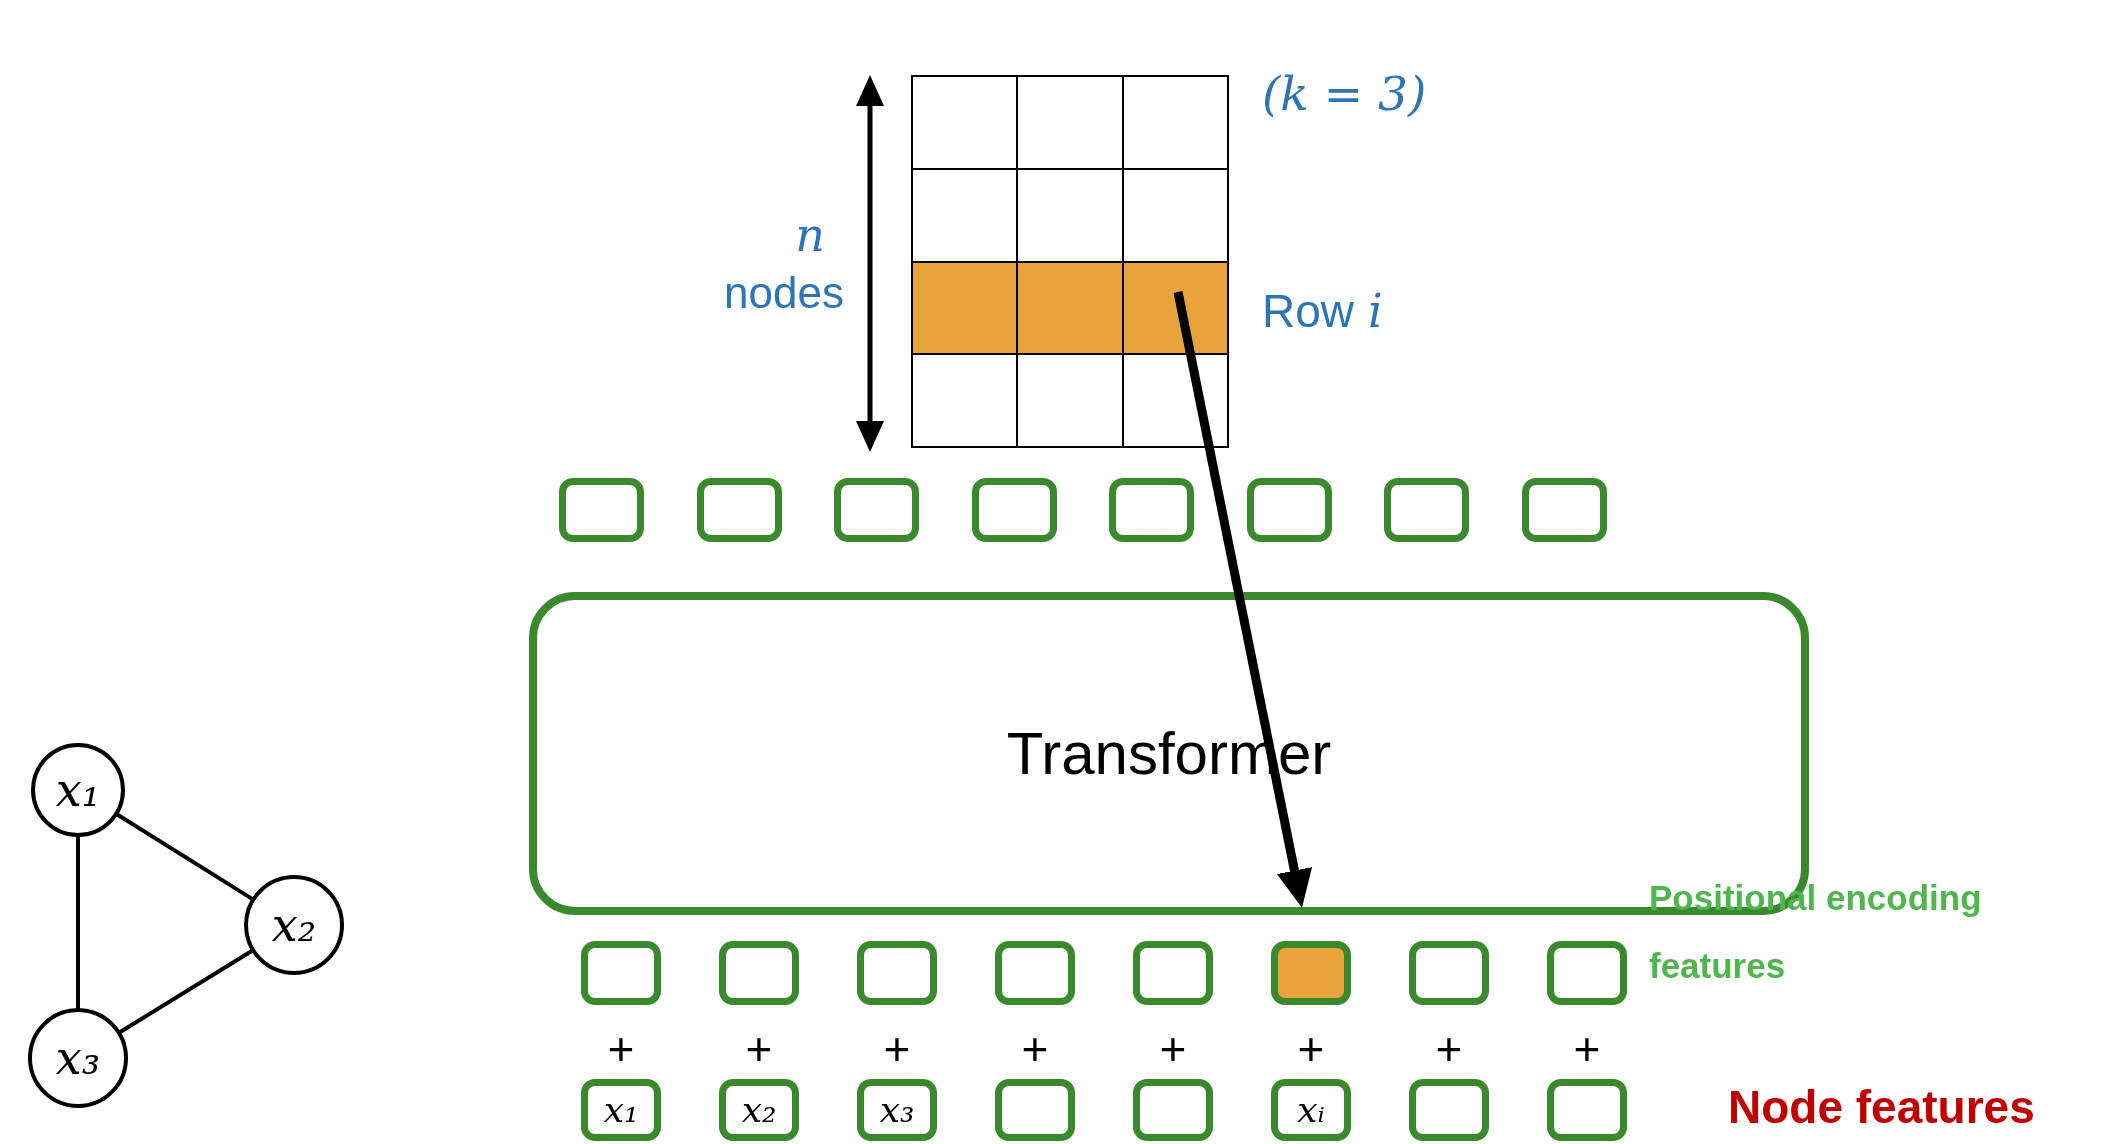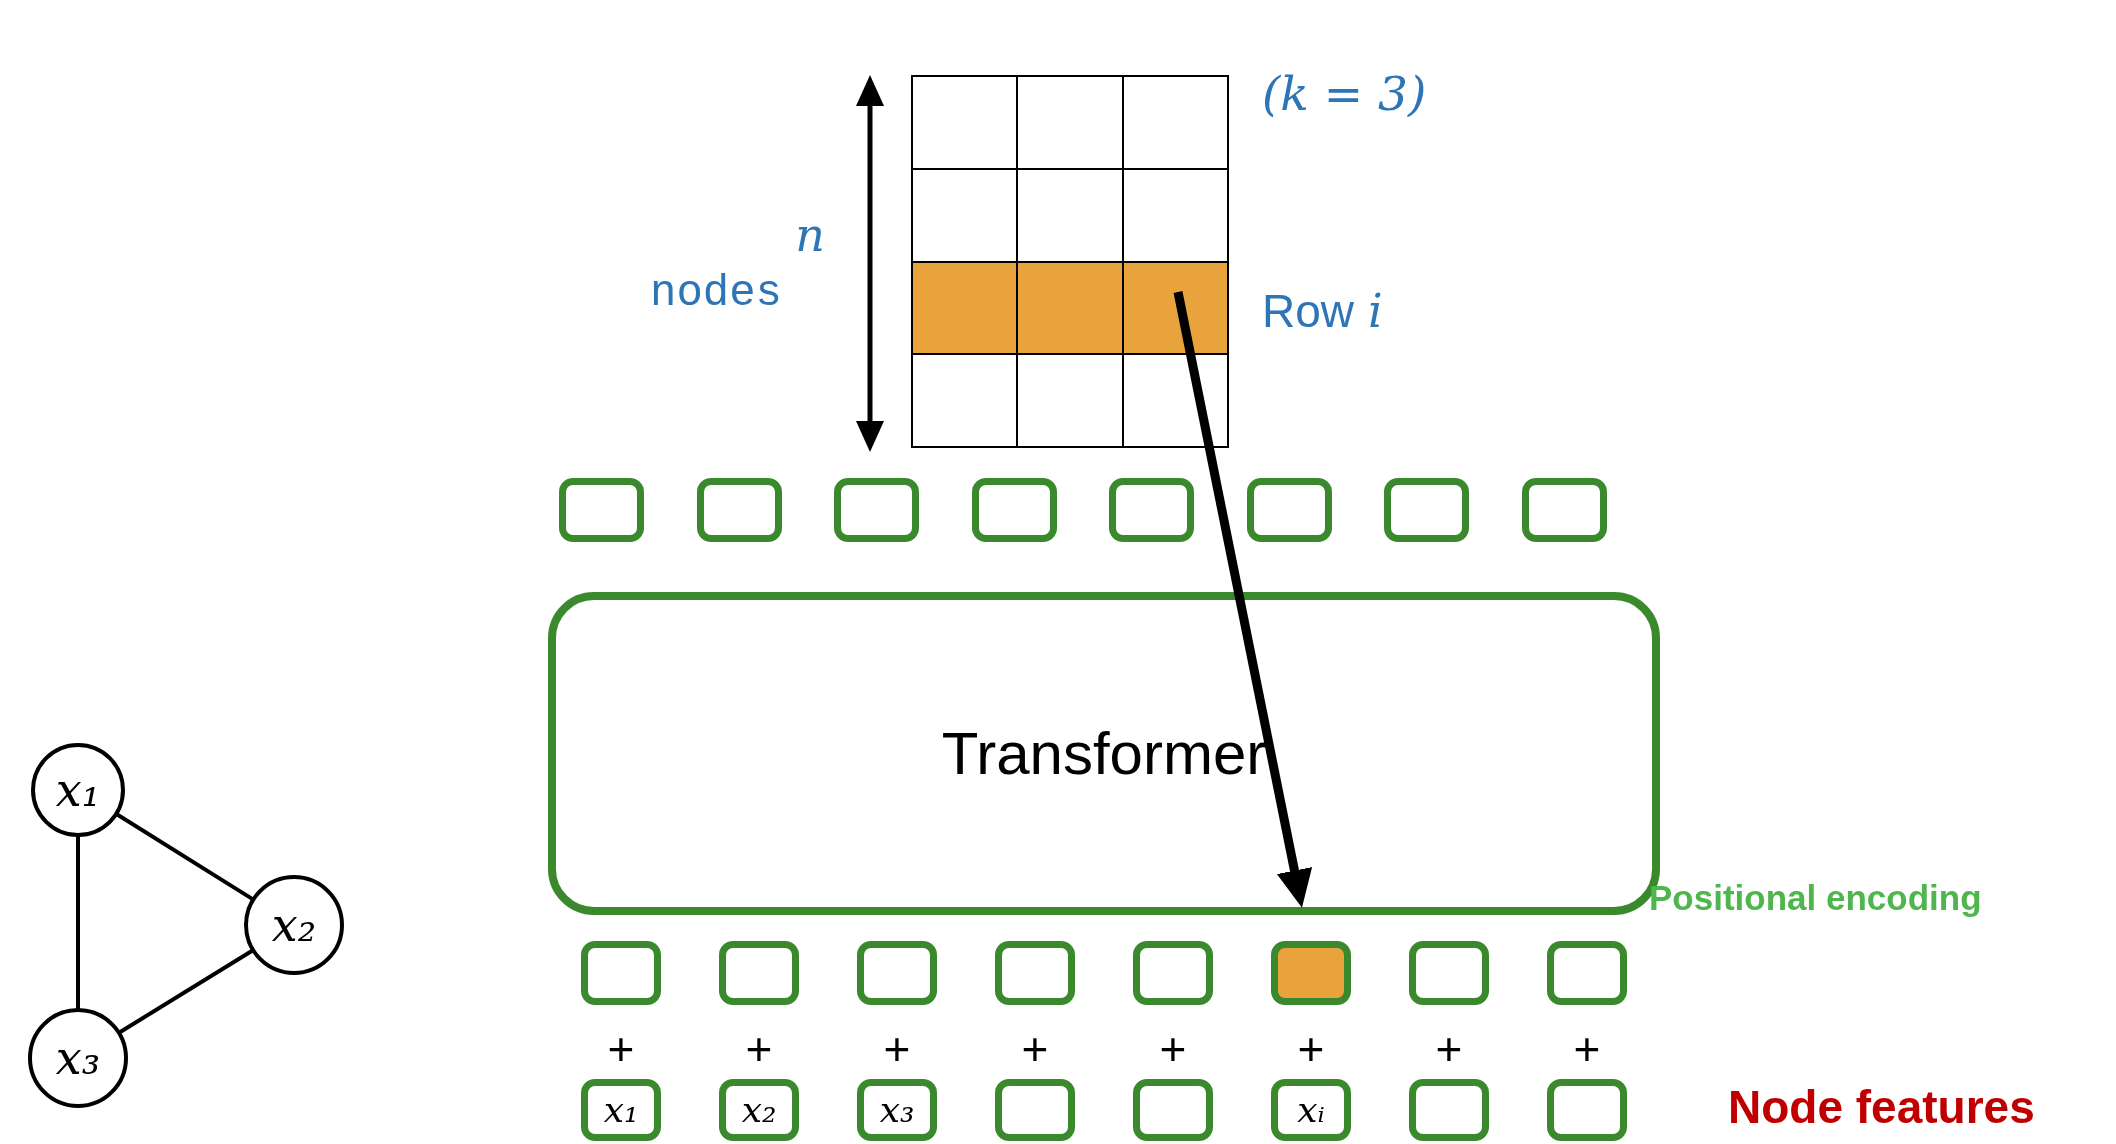--- a/index.html
+++ b/index.html
@@ -26,22 +26,22 @@
   .k-label {
     position:absolute; left:1262px; top:66px;
     font-family:"DejaVu Serif", serif; font-style:italic;
     font-size:47px; color:var(--blue);
   }
   .n-var {
     position:absolute; left:770px; top:208px; width:80px; text-align:center;
     font-family:"DejaVu Serif", serif; font-style:italic; font-size:46px; color:var(--blue);
   }
   .nodes-label {
-    position:absolute; left:650px; top:268px; width:160px; text-align:left;
-    font-size:44px; color:var(--blue);font-family:Liberation Mono, monospace;
+    position:absolute; left:704px; top:268px; width:160px; text-align:center;
+    font-size:44px; color:var(--blue);
   }
   .row-i { position:absolute; left:1262px; top:284px; font-size:46px; color:var(--blue); }
   .row-i .ivar { font-family:"DejaVu Serif", serif; font-style:italic; margin-left:14px; }
 
   
   .boxrow { position:absolute; display:flex; justify-content:space-between; }
   #out-row  { left:559px; top:478px;  width:1048px; height:64px; }
   #pos-row  { left:581px; top:941px;  width:1046px; height:64px; }
   #plus-row { left:581px; top:1022px; width:1046px; height:50px; }
   #node-row { left:581px; top:1079px; width:1046px; height:62px; }
@@ -53,21 +53,21 @@
   #node-row .gbox { height:62px; }
   .gbox.hl { background:var(--orange); }
   .plus { width:80px; text-align:center; font-size:46px; color:#000; }
   .mathlbl {
     font-family:"DejaVu Serif", serif; font-style:italic; font-size:36px;
     color:#000; line-height:1;
   }
 
   
   .transformer {
-    position:absolute; left:548px; top:592px; width:1112px; height:323px;
+    position:absolute; left:529px; top:592px; width:1280px; height:323px;
     border:8px solid var(--green); border-radius:46px; background:#fff;
     display:flex; align-items:center; justify-content:center;
   }
   .transformer-label { font-size:60px; color:#000; }
 
   
   .pos-caption {
     position:absolute; left:1649px; top:864px; font-size:35px; font-weight:bold;
     color:var(--light_green); line-height:68px; white-space:nowrap;
   }
@@ -164,20 +164,21 @@
       <div class="gbox"></div>
       <div class="gbox">
         <span class="mathlbl">xᵢ</span>
       </div>
       <div class="gbox"></div>
       <div class="gbox"></div>
     </div>
 
   <div class="pos-caption">
     <div>Positional encoding</div>
+    <div>features</div>
   </div>
   <div class="node-caption">Node features</div>
 
   <svg class="overlay" viewBox="0 0 2116 1144">
     <defs>
       <marker id="ah-big" markerUnits="userSpaceOnUse" markerWidth="44" markerHeight="44" refX="28" refY="20" orient="auto">
         <path d="M0,2 L38,20 L0,38 Z" fill="#000"></path>
       </marker>
     </defs>
 

